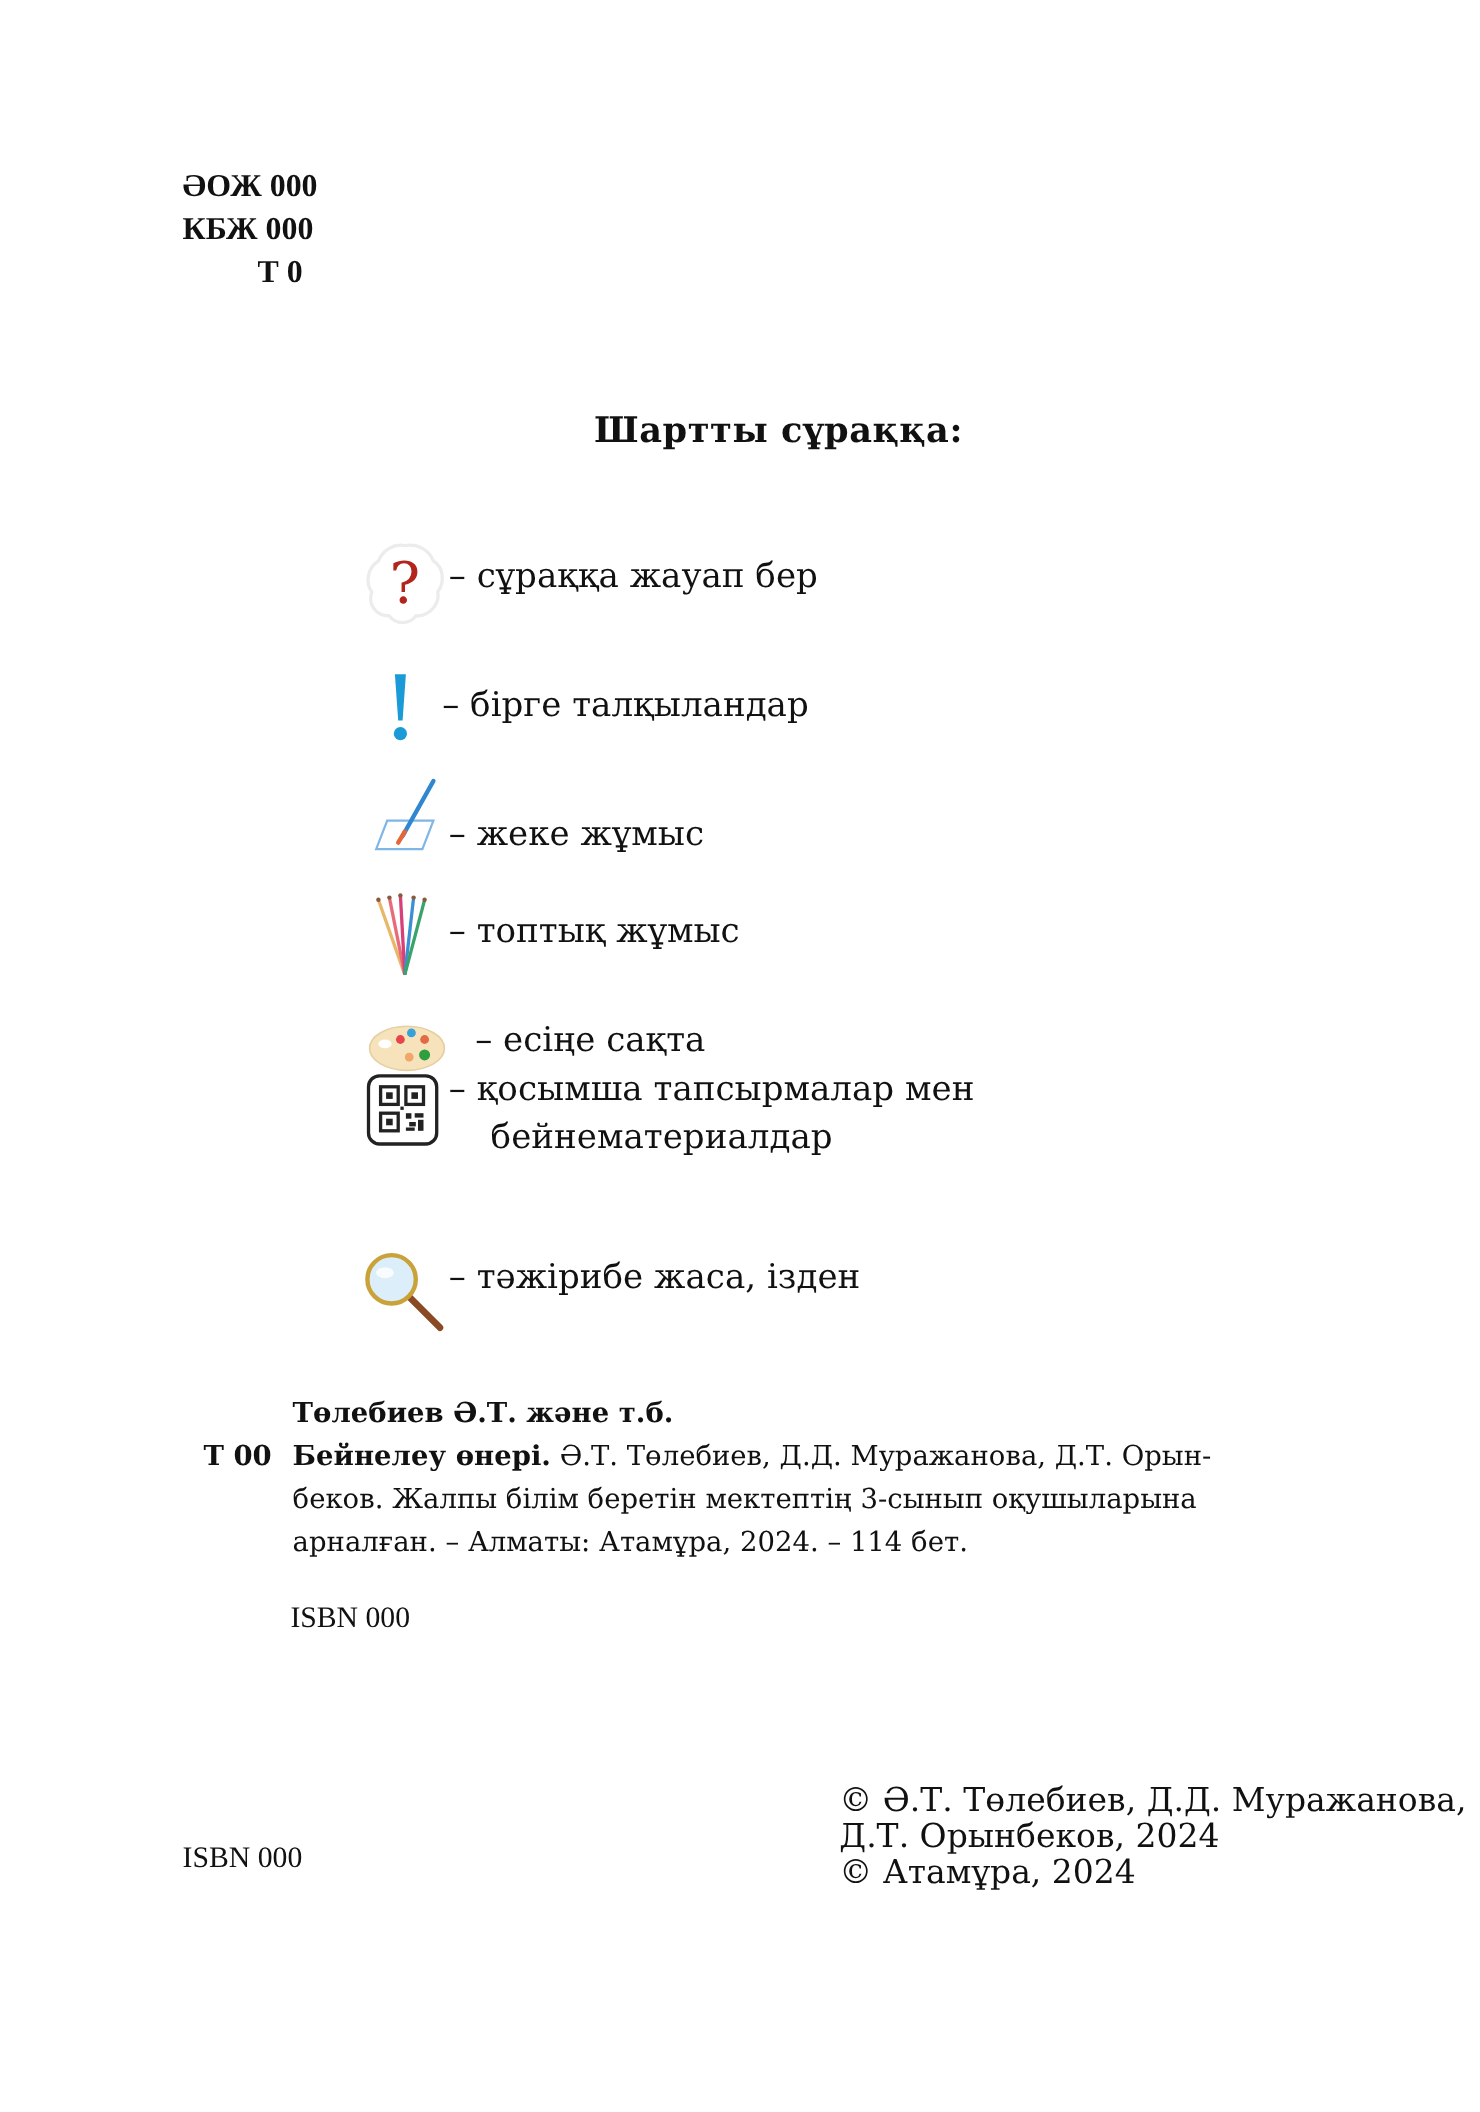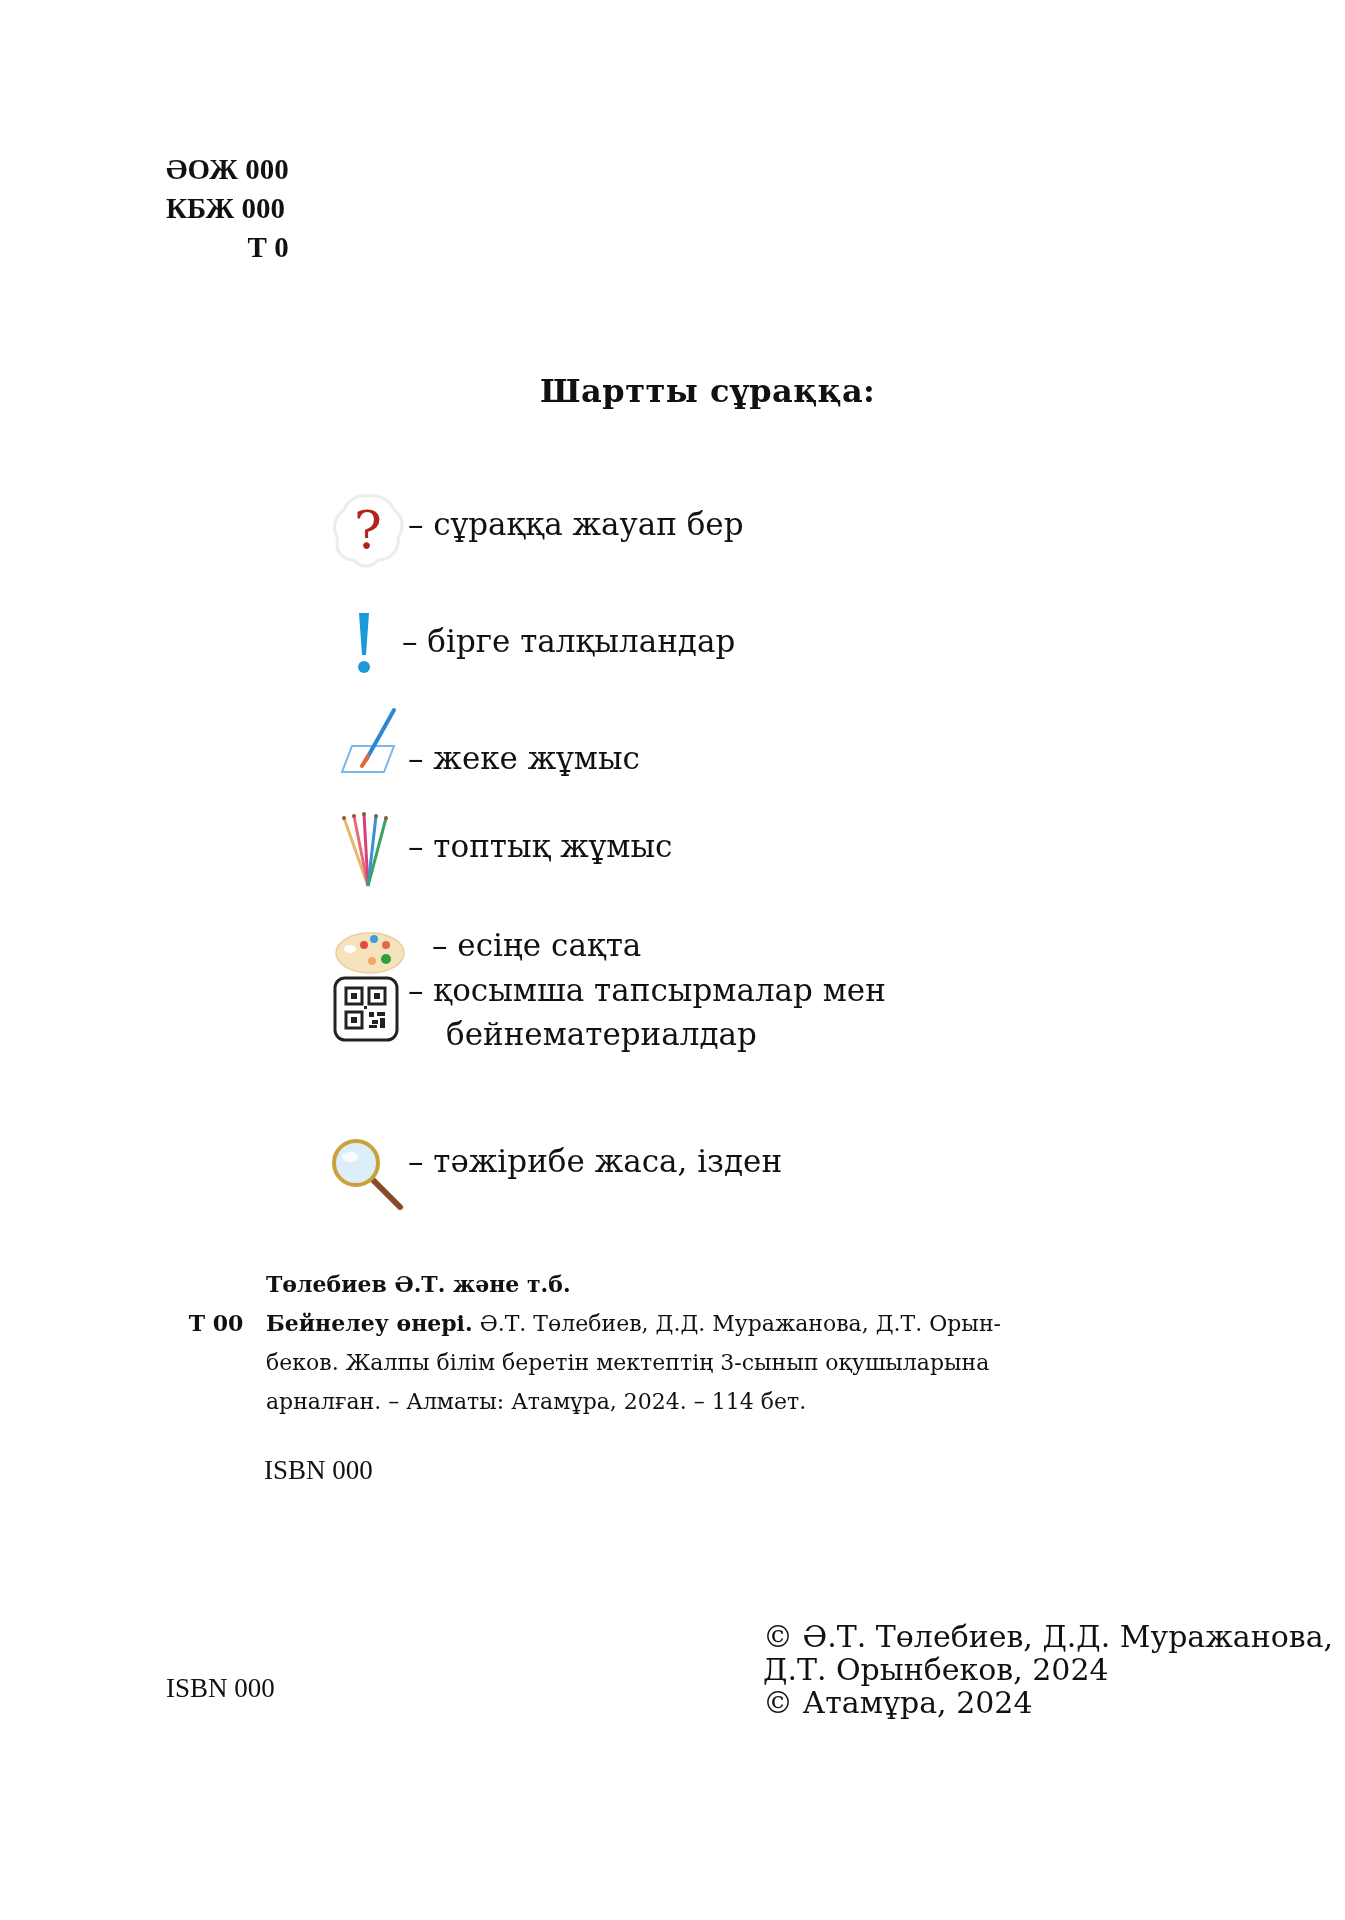--- a/index.html
+++ b/index.html
@@ -4,27 +4,27 @@
   <style>
     html, body { margin: 0; padding: 0; background: #ffffff; }
     body {
       width: 1345px; height: 1920px; position: relative; overflow: hidden;
       font-family: "DejaVu Serif", "Liberation Serif", serif;
       color: #111111;
     }
     .abs { position: absolute; }
     .codes { left: 166px; top: 130px; font-weight: bold; font-size: 29px; line-height: 39px; font-family: "Liberation Serif", serif; margin-top: 20px; }
     .codes div { white-space: nowrap; }
-    .codes .t0 { padding-left: 68px; text-align: right; }
+    .codes .t0 { padding-left: 68px; }
     .heading { left: 540px; top: 372px; font-weight: bold; font-size: 32px; font-family: "DejaVu Serif", serif; letter-spacing: 0.5px; }
     .legend-row { position: absolute; left: 328px; display: flex; align-items: flex-start; }
     .legend-icon { width: 80px; height: 80px; position: relative; flex: 0 0 80px; }
     .legend-text { font-size: 31px; line-height: 44px; font-family: "DejaVu Serif", serif; white-space: nowrap; }
     .legend-text .cont { display: block; padding-left: 38px; }
-    .catalog { left: 166px; top: 1265px; font-size: 22px; line-height: 39px; font-family: "DejaVu Serif", serif; width: 1090px; }
+    .catalog { left: 166px; top: 1265px; font-size: 25px; line-height: 39px; font-family: "DejaVu Serif", serif; width: 1090px; }
     .catalog .indent { padding-left: 100px; }
     .catalog .b { font-weight: bold; }
     .catalog .row { display: flex; text-align: center; }
     .catalog .code { width: 100px; font-weight: bold; flex: 0 0 100px; }
     .isbn1 { left: 264px; top: 1455px; font-size: 27px; font-family: "Liberation Serif", serif; }
     .isbn2 { left: 166px; top: 1673px; font-size: 27px; font-family: "Liberation Serif", serif; }
     .copyright { left: 763px; top: 1620px; font-size: 30px; line-height: 33px; font-family: "DejaVu Serif", serif; white-space: nowrap; }
   </style>
 </head>
 <body>

